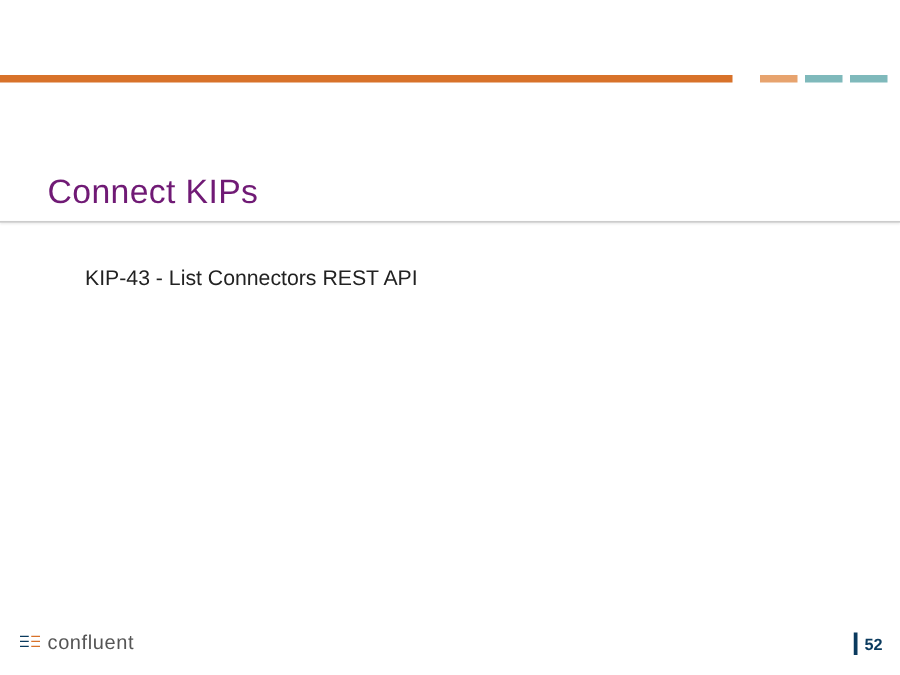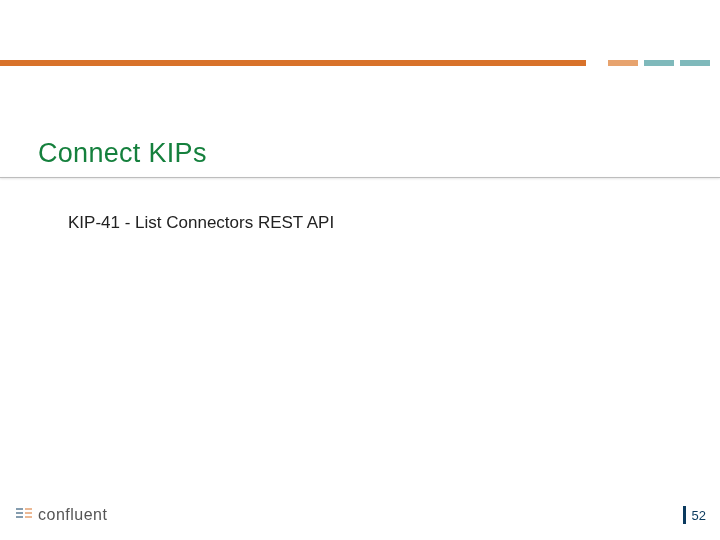--- a/index.html
+++ b/index.html
@@ -9,35 +9,35 @@
   
   .top-strip { position: absolute; top: 60px; left: 0; right: 0; height: 6px; display: flex; }
   .strip-main { flex: 1; background: #d8722a; height: 6px; }
   .strip-spacer { width: 16px; }
   .strip-seg { width: 30px; height: 6px; margin-left: 6px; }
   .strip-orange { background: #e7a36e; }
   .strip-teal { background: #7fb9bb; }
 
   
   .title-wrap { position: absolute; top: 138px; left: 0; right: 0; }
-  .title { font-size: 27px; font-weight: 400; color: #15803d; letter-spacing: 0.3px; padding: 0 0 8px 38px; }
+  .title { font-size: 27px; font-weight: 400; color: #701a75; letter-spacing: 0.3px; padding: 0 0 8px 38px; }
   .title-underline { height: 1px; background: #bdbdbd; box-shadow: 0 1px 2px rgba(0,0,0,0.15); margin: 0; }
 
   
   .body { position: absolute; top: 212px; left: 68px; right: 40px; }
   .body .line { font-size: 17px; color: #222; line-height: 1.3; }
 
   
   .footer { position: absolute; bottom: 12px; left: 14px; right: 14px; height: 26px; display: flex; align-items: center; justify-content: space-between; }
   .logo { display: flex; align-items: center; gap: 4px; text-align: center; }
   .logo-mark { display: inline-block; }
   .logo-text { font-family: Arial, Helvetica, sans-serif; font-size: 16px; color: #555; letter-spacing: 0.5px; font-weight: 400; }
   .pagebox { display: flex; align-items: center; gap: 6px; }
   .page-bar { width: 3px; height: 18px; background: #0a3a5e; }
-  .page-num { font-size: 13px; color: #0a3a5e; font-weight: 400; }
+  .page-num { font-size: 13px; color: #0a3a5e; font-weight: 700; }
 </style>
 </head>
 <body>
 
 <div class="slide">
 
   <div class="top-strip">
     <div class="strip-main"></div>
     <div class="strip-spacer"></div>
     <div class="strip-seg strip-orange"></div>
@@ -45,21 +45,21 @@
     <div class="strip-seg strip-teal"></div>
     <div style="width:10px"></div>
   </div>
 
   <div class="title-wrap">
     <h1 class="title">Connect KIPs</h1>
     <div class="title-underline"></div>
   </div>
 
   <div class="body">
-    <div class="line">KIP-41 - List Connectors REST API</div>
+    <div class="line">KIP-43 - List Connectors REST API</div>
   </div>
 
   <div class="footer">
     <div class="logo">
       <span class="logo-mark">
         <svg width="20" height="20" viewBox="0 0 20 20">
           <g stroke="#0a3a5e" stroke-width="1" fill="none">
             <line x1="2" y1="6" x2="9" y2="6"></line>
             <line x1="2" y1="10" x2="9" y2="10"></line>
             <line x1="2" y1="14" x2="9" y2="14"></line>

